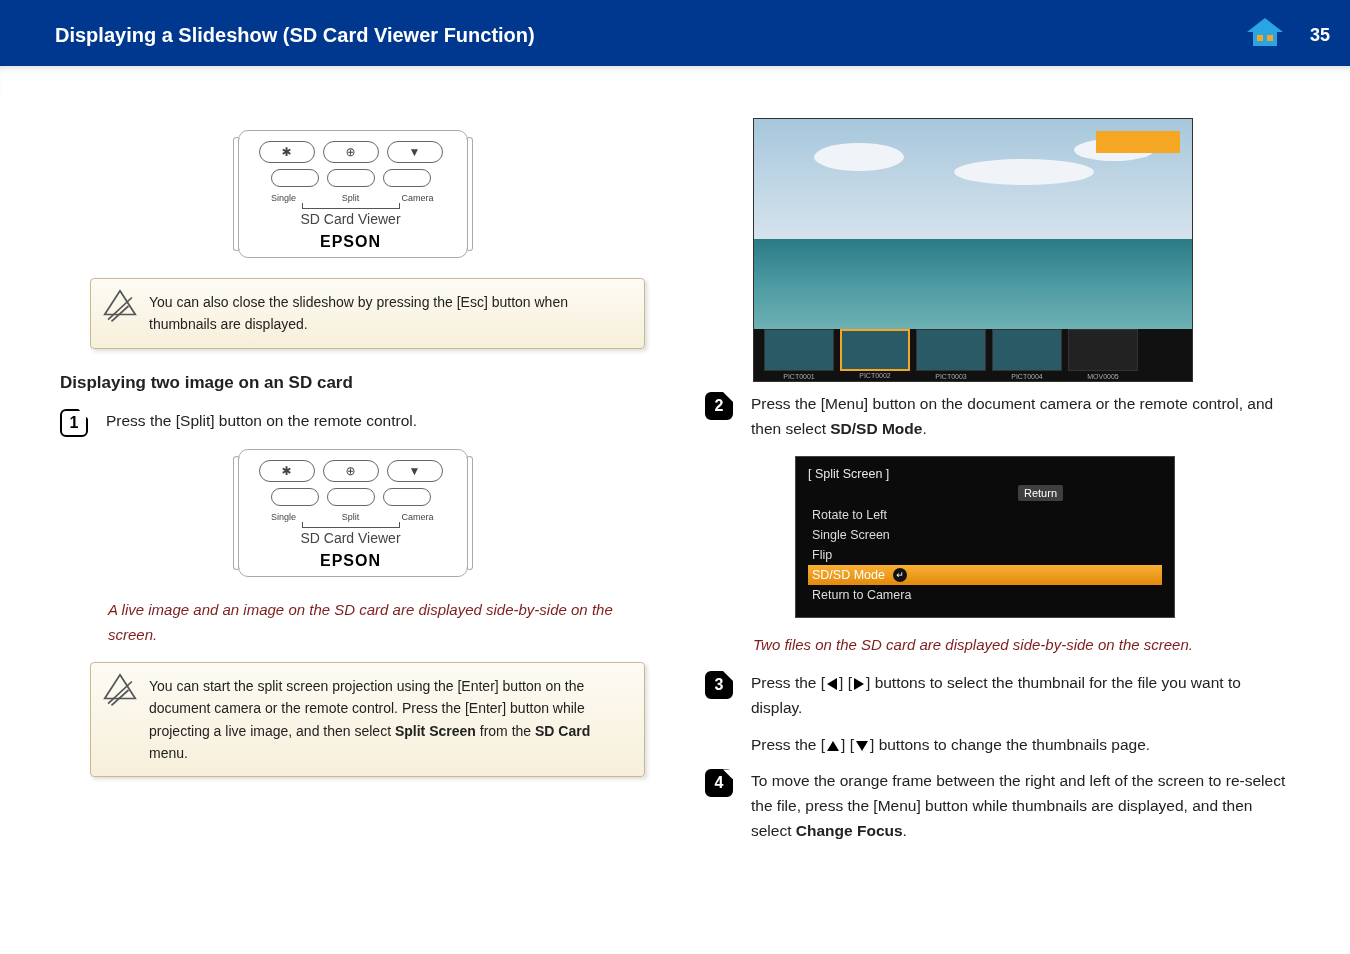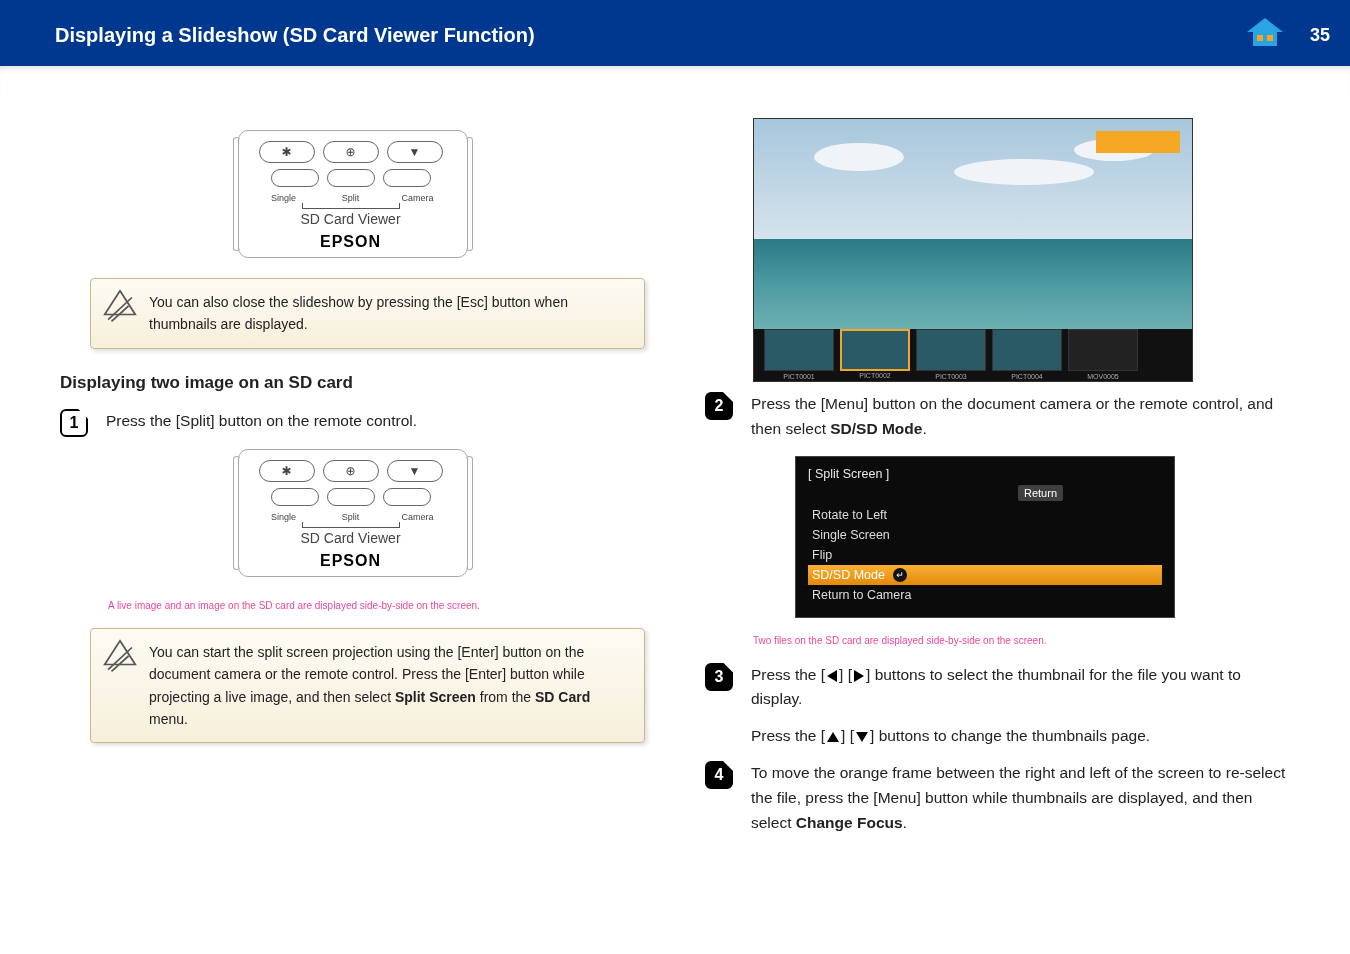--- a/index.html
+++ b/index.html
@@ -154,21 +154,21 @@
     background:#000; 
     position:relative;
   }
   .stepnum .badge .dogear{
     position:absolute;top:-2px;right:-2px;width:10px;height:10px;
     background:#fff;
     clip-path: polygon(100% 0, 0 0, 100% 100%);
   }
   .stepnum .badge.light{background:#fff;color:#000;}
 
-  .para{font-size:10px;line-height:1.7;color:#ec4899;margin:14px 0 14px 48px;}
+  .para{font-size:15px;line-height:1.7;color:#7f1d1d;margin:14px 0 14px 48px;font-style:italic;}
 
   
   .shot {
     width: 440px; height: 264px;
     background:#111;
     margin: 0 auto 10px 48px;
     position:relative;
     border:1px solid #333;
   }
   .sky { position:absolute;top:0;left:0;right:0;height:120px;

